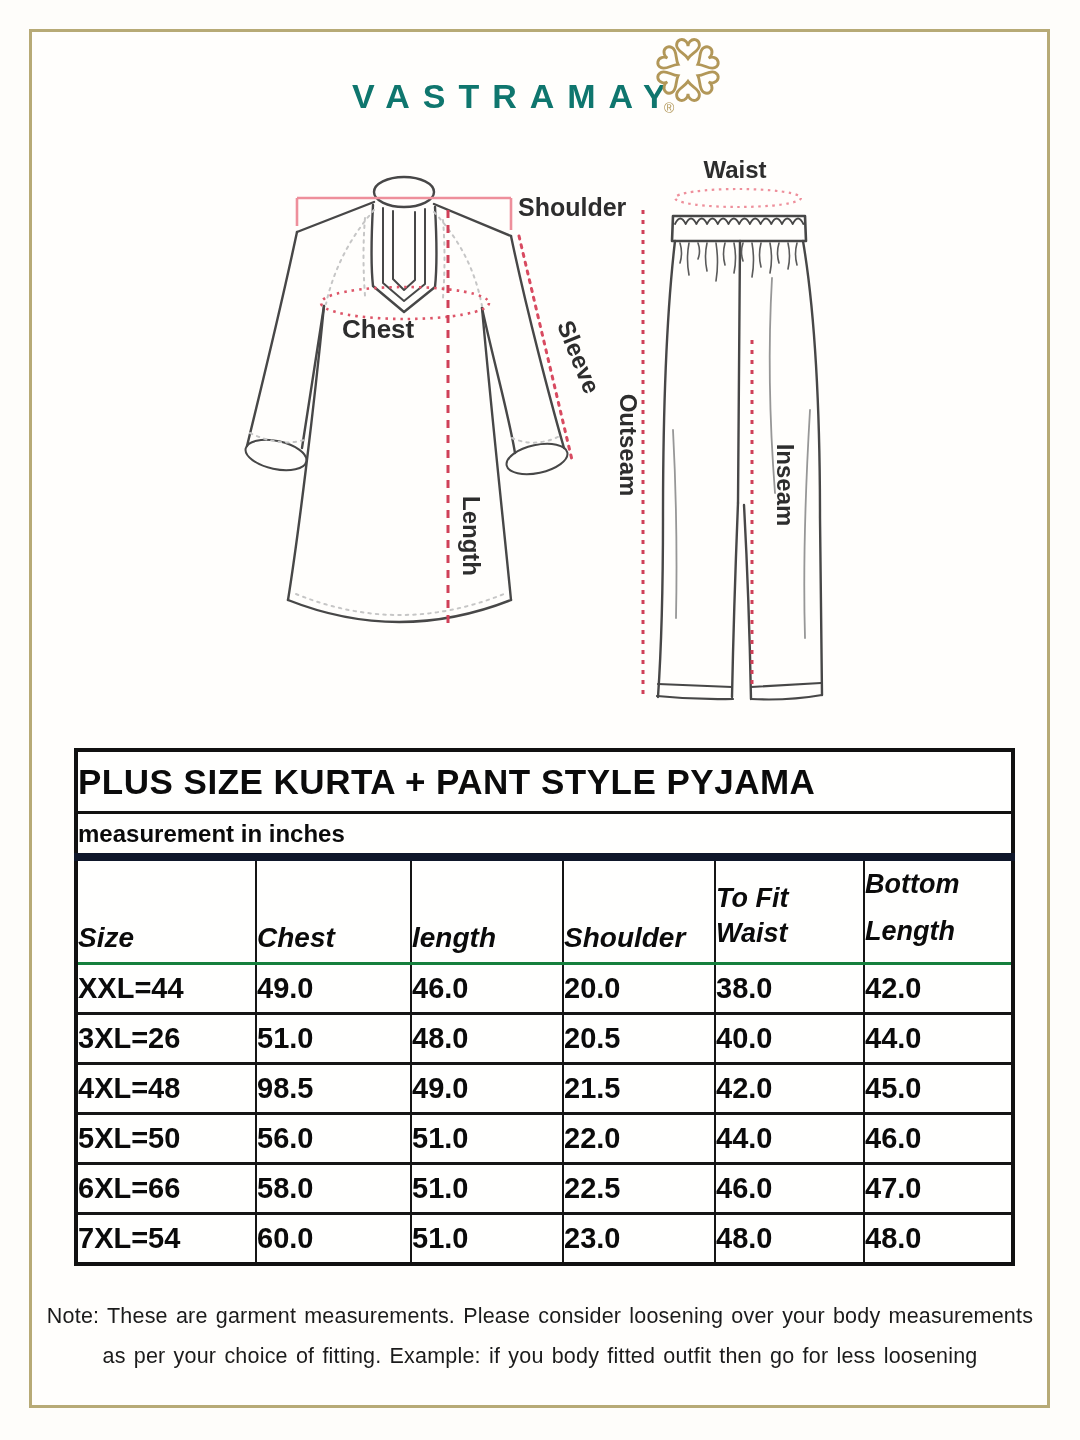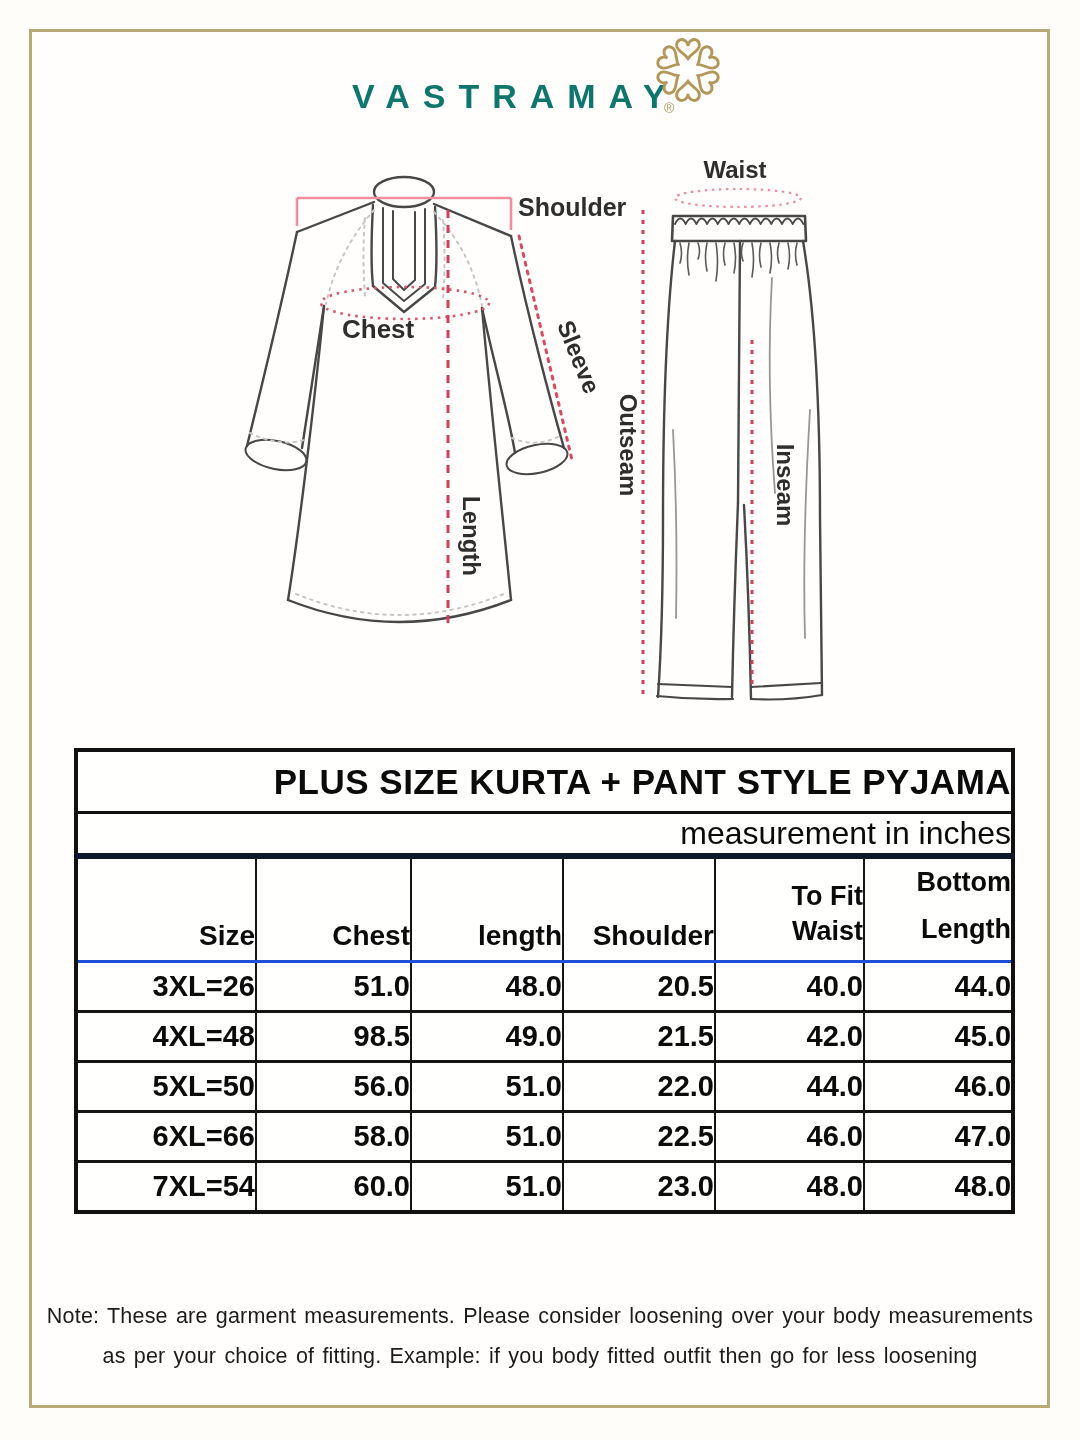--- a/index.html
+++ b/index.html
@@ -30,26 +30,26 @@
     font-family:"Liberation Sans","DejaVu Sans",sans-serif;
     font-weight:700;fill:#2d2d2d;
   }
   
   .size-table{
     position:absolute;left:74px;top:748px;width:937px;
     border-collapse:collapse;table-layout:fixed;background:#fffffe;
     color:#0b0b0b;
   }
   .size-table td,.size-table th{
-    border:2px solid #151515;text-align:right;vertical-align:middle;padding:0;
+    border:2px solid #151515;text-align:left;vertical-align:middle;padding:0;
   }
   .size-table{border:4px solid #111;}
   .row-title td{border-bottom:3px solid #111;font-size:35px;font-weight:700;letter-spacing:0.5px;height:59px;}
-  .row-sub td{border-bottom:6px solid #0f172a;font-size:32px;font-weight:400;height:39px;}
-  .row-head th{border-bottom:3px solid #1d4ed8;font-size:28px;font-weight:700;height:85px;vertical-align:bottom;padding-bottom:8px;}
+  .row-sub td{border-bottom:8px solid #0f172a;font-size:24px;font-weight:700;height:39px;}
+  .row-head th{border-bottom:3px solid #15803d;font-size:28px;font-weight:700;height:85px;vertical-align:bottom;padding-bottom:8px;font-style:italic;}
   .row-head th.two-line{padding-bottom:10px;line-height:1.3;font-size:27px;}
   .row-head th.spread{line-height:1.75;padding-bottom:6px;}
   .row-data td{font-size:29px;font-weight:700;height:47px;border-top:3px solid #151515;}
   
   .note{
     position:absolute;left:40px;top:1288px;width:1000px;
     text-align:center;font-size:21.5px;line-height:40px;color:#1b1b1b;
     letter-spacing:0.2px;word-spacing:2px;margin-top:8px;
   }
 </style>
@@ -192,20 +192,28 @@
   </tr>
   <tr class="row-head">
     <th>Size</th>
     <th>Chest</th>
     <th>length</th>
     <th>Shoulder</th>
     <th class="two-line"><span>To Fit</span><br><span>Waist</span></th>
     <th class="two-line spread"><span>Bottom</span><br><span>Length</span></th>
   </tr>
   <tr class="row-data">
+    <td>XXL=44</td>
+    <td>49.0</td>
+    <td>46.0</td>
+    <td>20.0</td>
+    <td>38.0</td>
+    <td>42.0</td>
+  </tr>
+  <tr class="row-data">
     <td>3XL=26</td>
     <td>51.0</td>
     <td>48.0</td>
     <td>20.5</td>
     <td>40.0</td>
     <td>44.0</td>
   </tr>
   <tr class="row-data">
     <td>4XL=48</td>
     <td>98.5</td>

